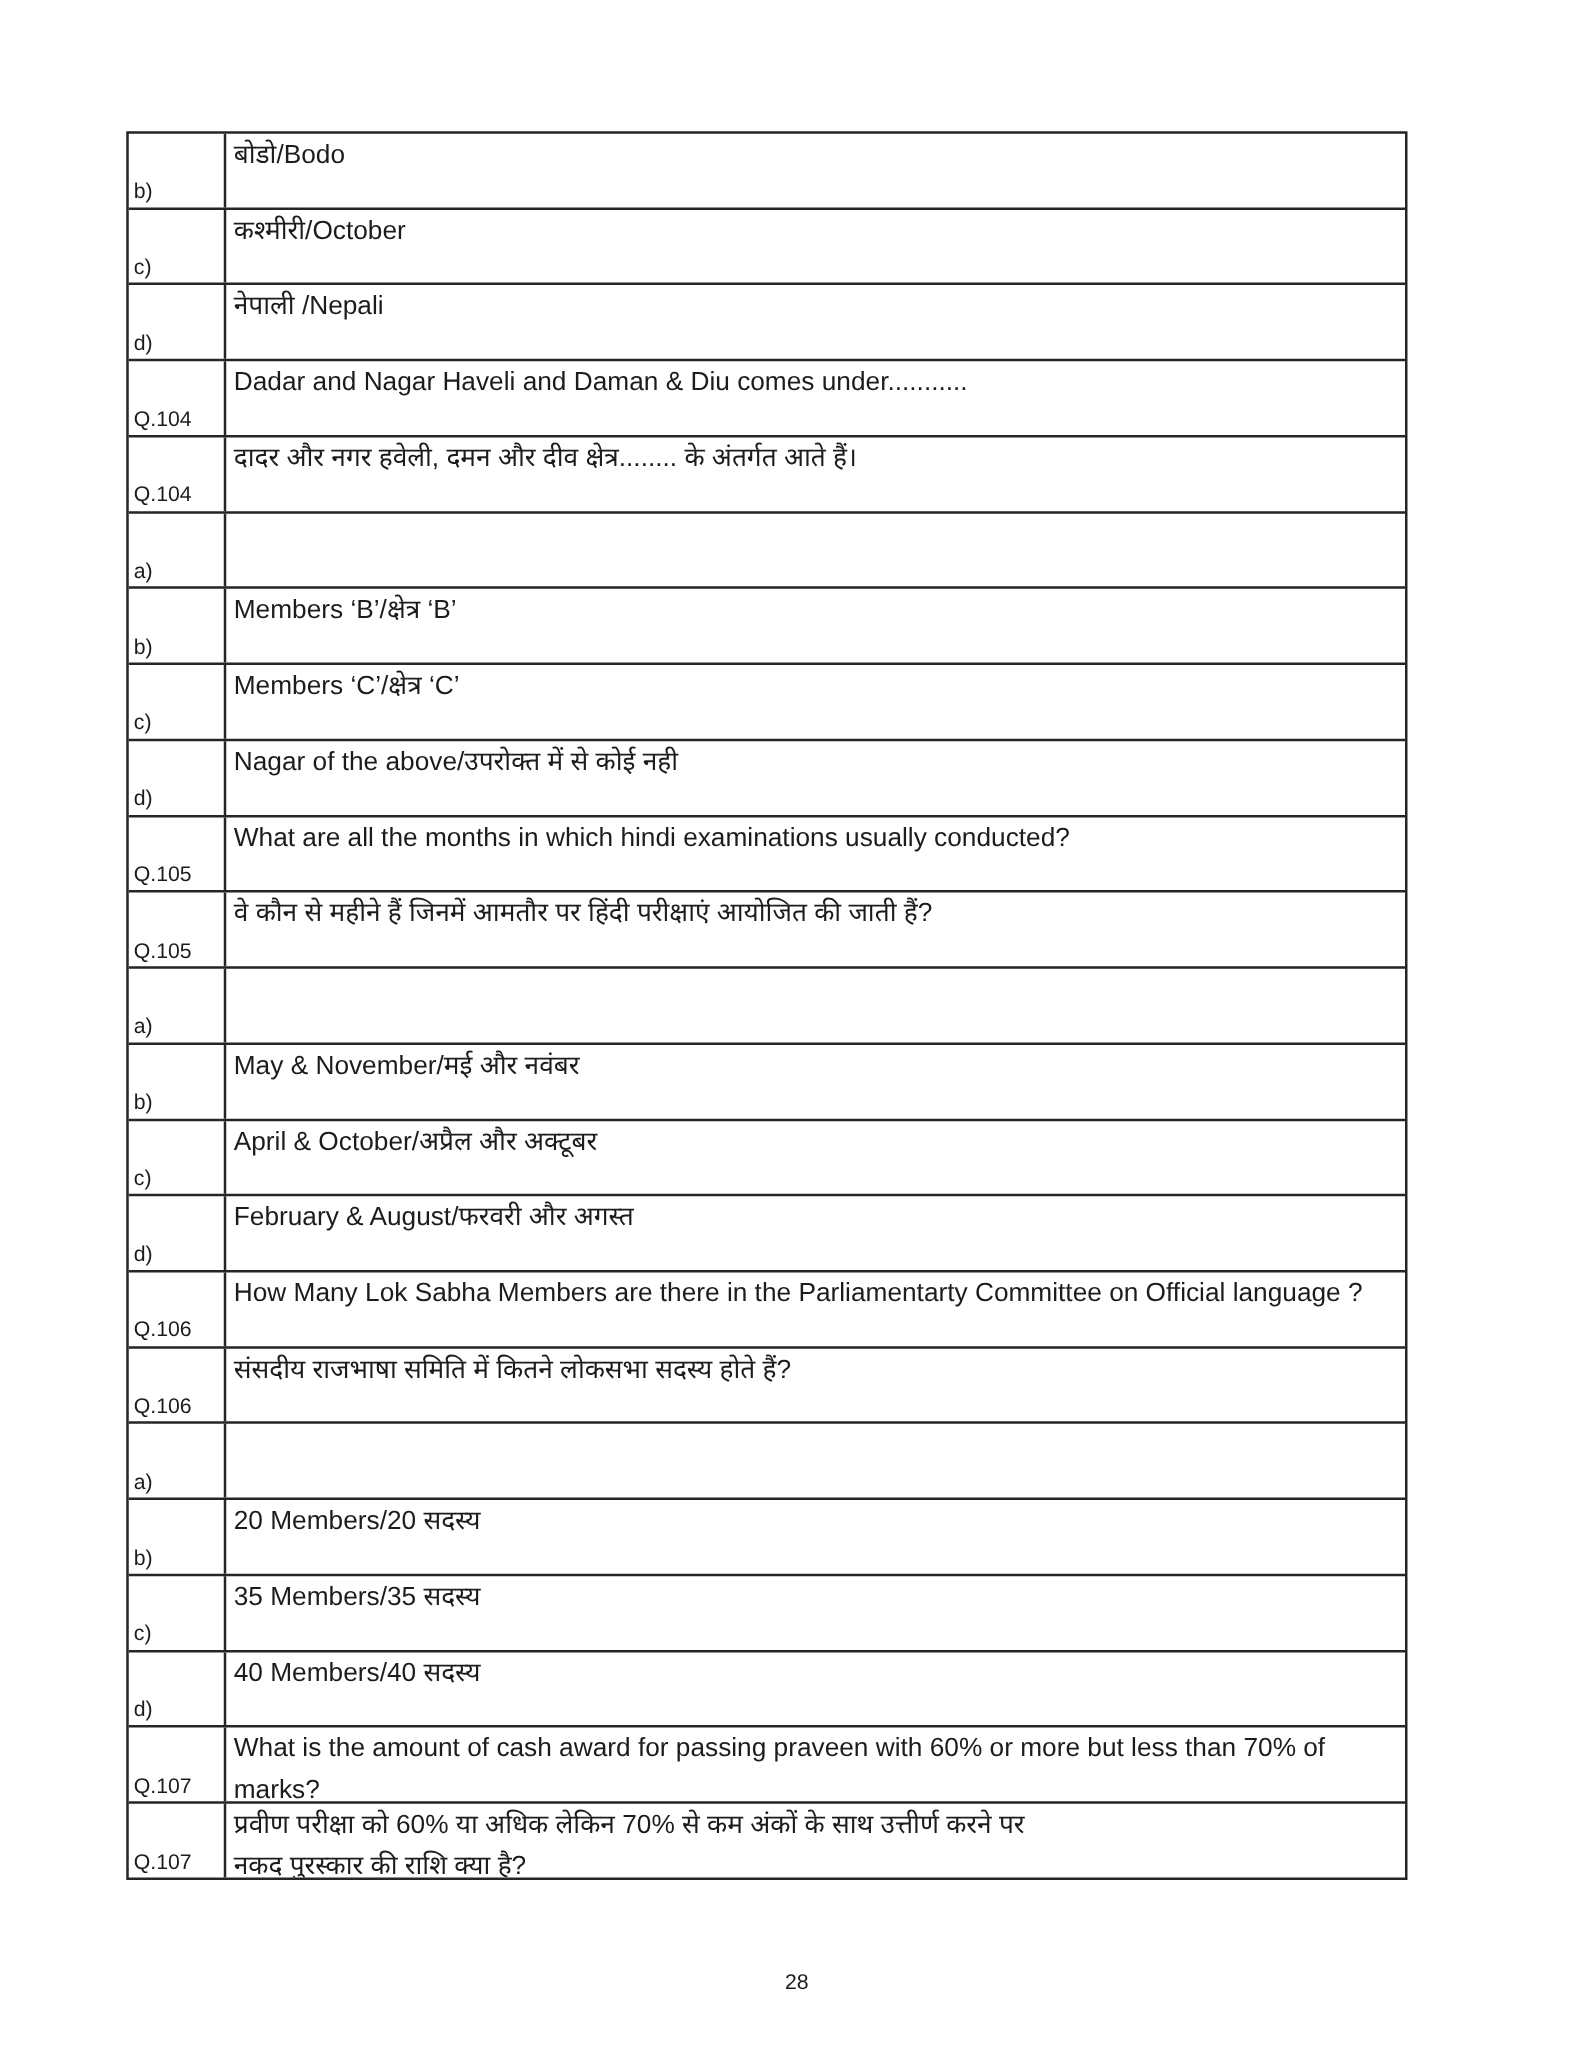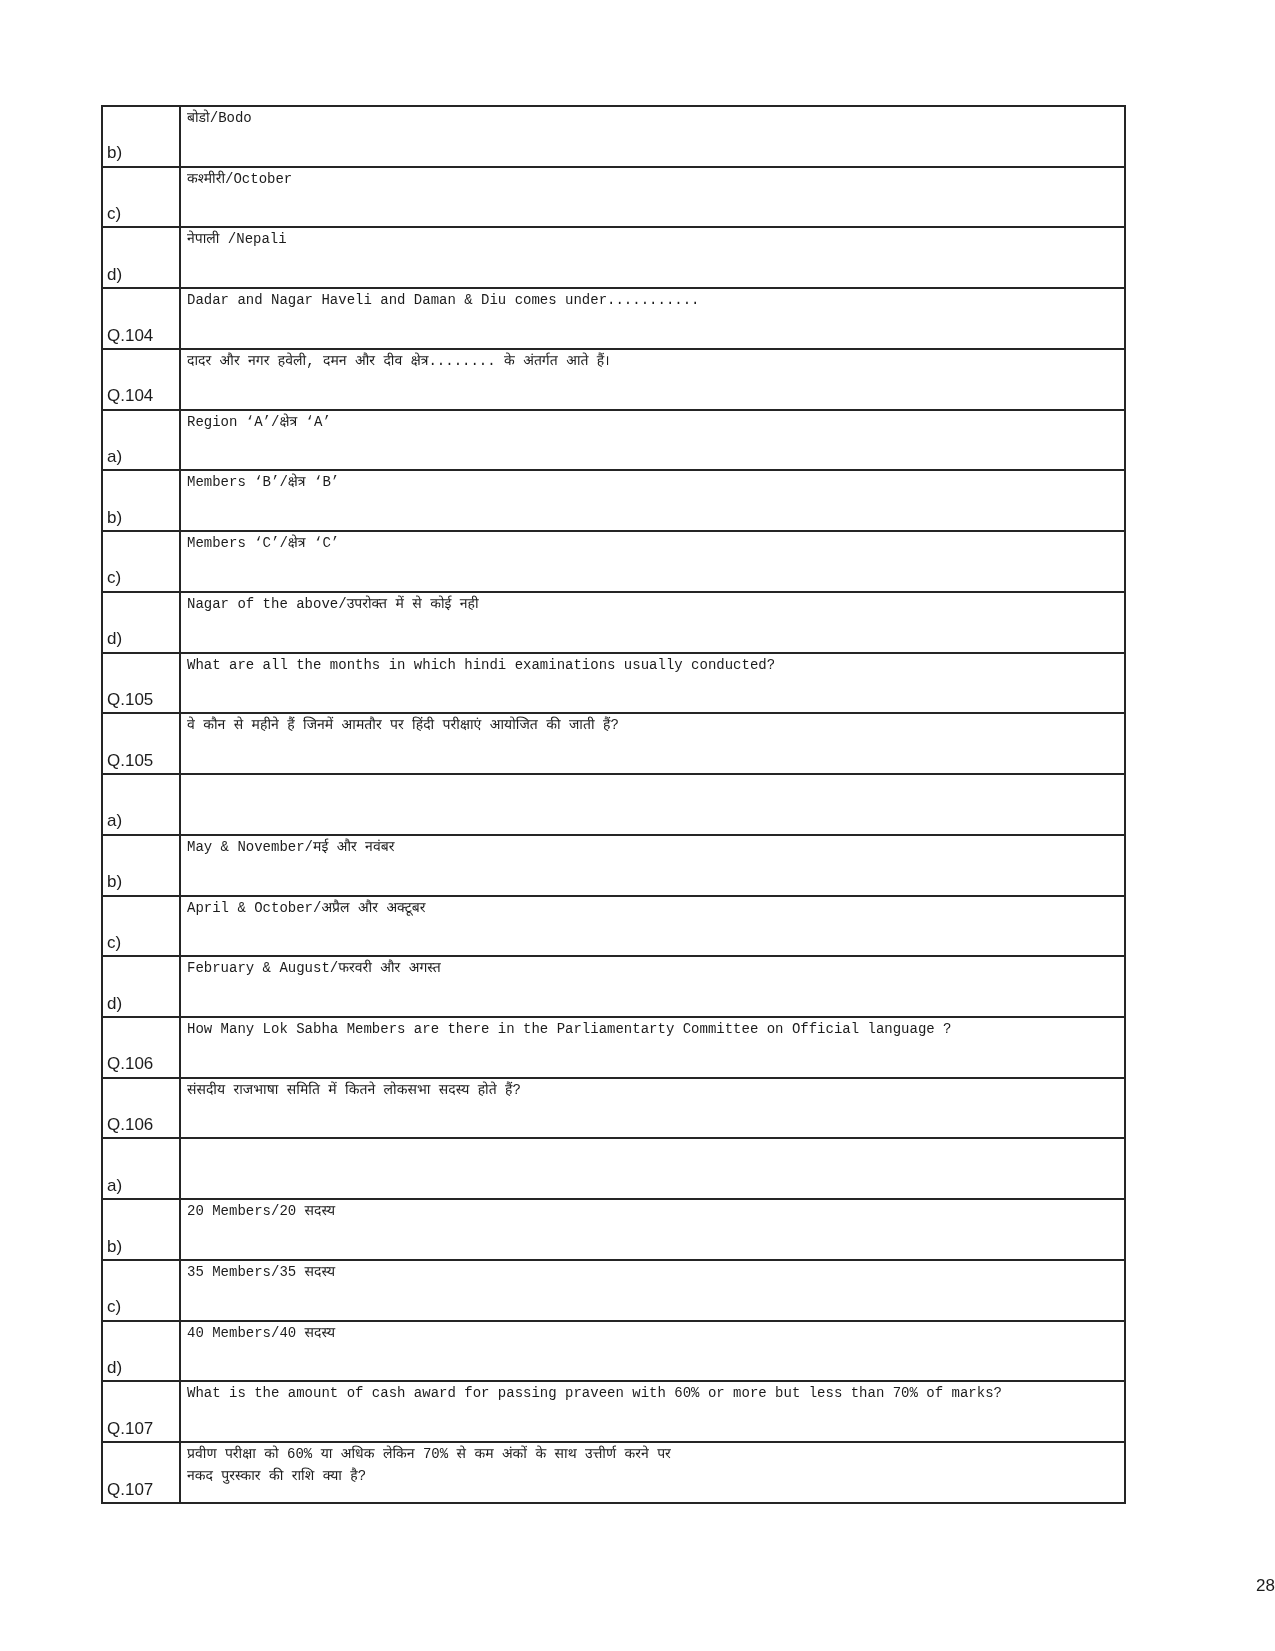--- a/index.html
+++ b/index.html
@@ -40,32 +40,31 @@
     position:absolute;
     left:4px;
     bottom:2px;
     font-size:17px;
     line-height:1.2;
     white-space:nowrap;
   }
   .cell-content {
     flex:1 1 auto;
     padding:1px 6px 0 6px;
-    font-size:14px;
+    font-size:21px;
     line-height:1.55;
     white-space:pre-line;
     overflow:hidden;
-    font-family:Liberation Mono, monospace;
   }
   .page-number {
     position:absolute;
     left:0;
     right:0;
     top:1576px;
-    text-align:right;
+    text-align:center;
     font-size:17px;
   }
 </style>
 </head>
 <body>
 
 <div class="page">
 
   <div class="qtable">
 
@@ -101,21 +100,20 @@
       <div class="cell-label">
           <span>Q.104</span>
         </div>
       <div class="cell-content">दादर और नगर हवेली, दमन और दीव क्षेत्र........ के अंतर्गत आते हैं।</div>
     </div>
 
     <div class="qrow">
       <div class="cell-label">
           <span>a)</span>
         </div>
-      <div class="cell-content">Region ‘A’/क्षेत्र ‘A’</div>
     </div>
 
     <div class="qrow">
       <div class="cell-label">
           <span>b)</span>
         </div>
       <div class="cell-content">Members ‘B’/क्षेत्र ‘B’</div>
     </div>
 
     <div class="qrow">

